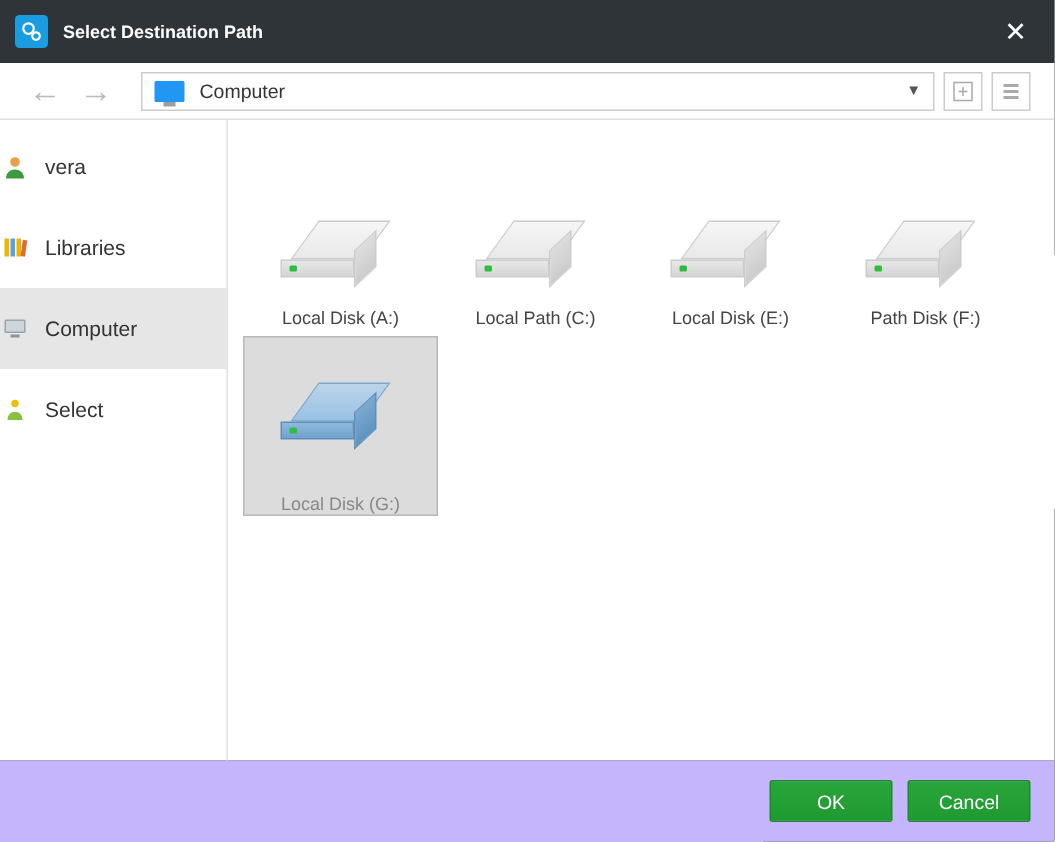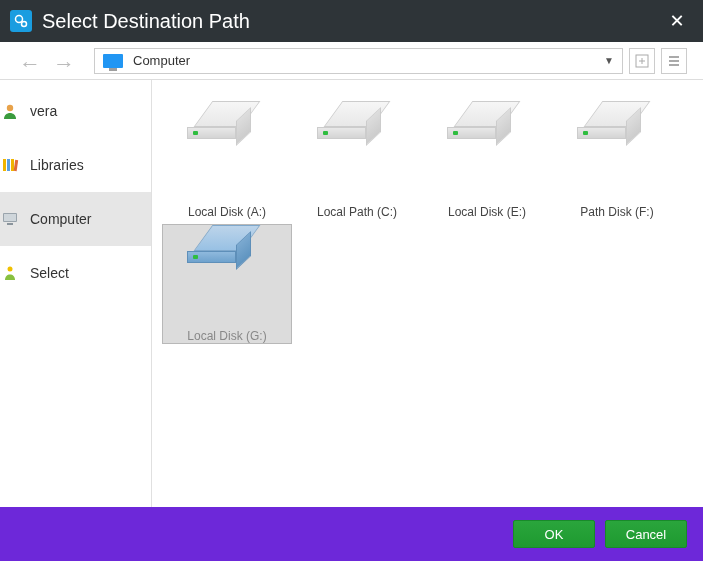--- a/index.html
+++ b/index.html
@@ -13,21 +13,21 @@
     align-items: center;
     padding: 0 10px;
   }
   .titlebar .app-icon {
     width: 22px; height: 22px;
     background: #1a9de0;
     border-radius: 3px;
     margin-right: 10px;
     display:flex;align-items:center;justify-content:center;
   }
-  .titlebar .title { font-size: 20px; flex: 1; }
+  .titlebar .title { font-size: 12px; flex: 1; font-weight: bold; }
   .titlebar .close { font-size: 18px; width: 32px; text-align: center; cursor: pointer; }
 
   .toolbar {
     height: 38px;
     background: #fff;
     border-bottom: 1px solid #ddd;
     display: flex;
     align-items: center;
     padding: 0 16px;
   }
@@ -97,21 +97,21 @@
     flex-wrap:wrap;
     align-content:flex-start;
     gap: 0px;
   }
   .drive {
     width: 130px;
     height: 120px;
     display:flex;
     flex-direction:column;
     align-items:center;
-    justify-content:space-between;
+    justify-content:flex-end;
     font-size:12px;
     color:#444;
     margin: 0 0 4px 0;
     border:1px solid transparent;
     cursor:pointer;
   }
   .drive.selected {
     background:#dcdcdc;
     border:1px solid #b8b8b8;
     color:#888;
@@ -148,21 +148,21 @@
     transform: skewY(-43deg);
     border:1px solid #ccc;
   }
   .disk .face-side.blue { background:linear-gradient(#7ba9d0,#5f94c0); border-color:#5e8fb9;}
   .disk .led {
     position:absolute; left:-4px; top:30px; width:5px; height:4px; background:#2fbd3f; border-radius:1px;
   }
 
   .footer {
     height:54px;
-    background:#6d28d9;
+    background:#c4b5fd;
     display:flex;
     align-items:center;
     justify-content:flex-end;
     padding-right:16px;
     gap:10px;
   }
   .btn {
     width:82px; height:28px;
     border:1px solid #188a2a;
     background:linear-gradient(#2aa53c,#1e9a30);

